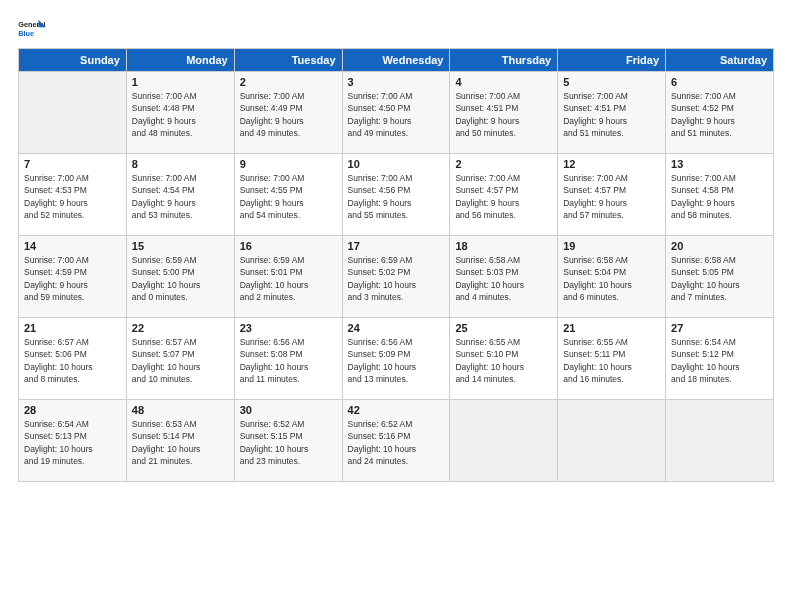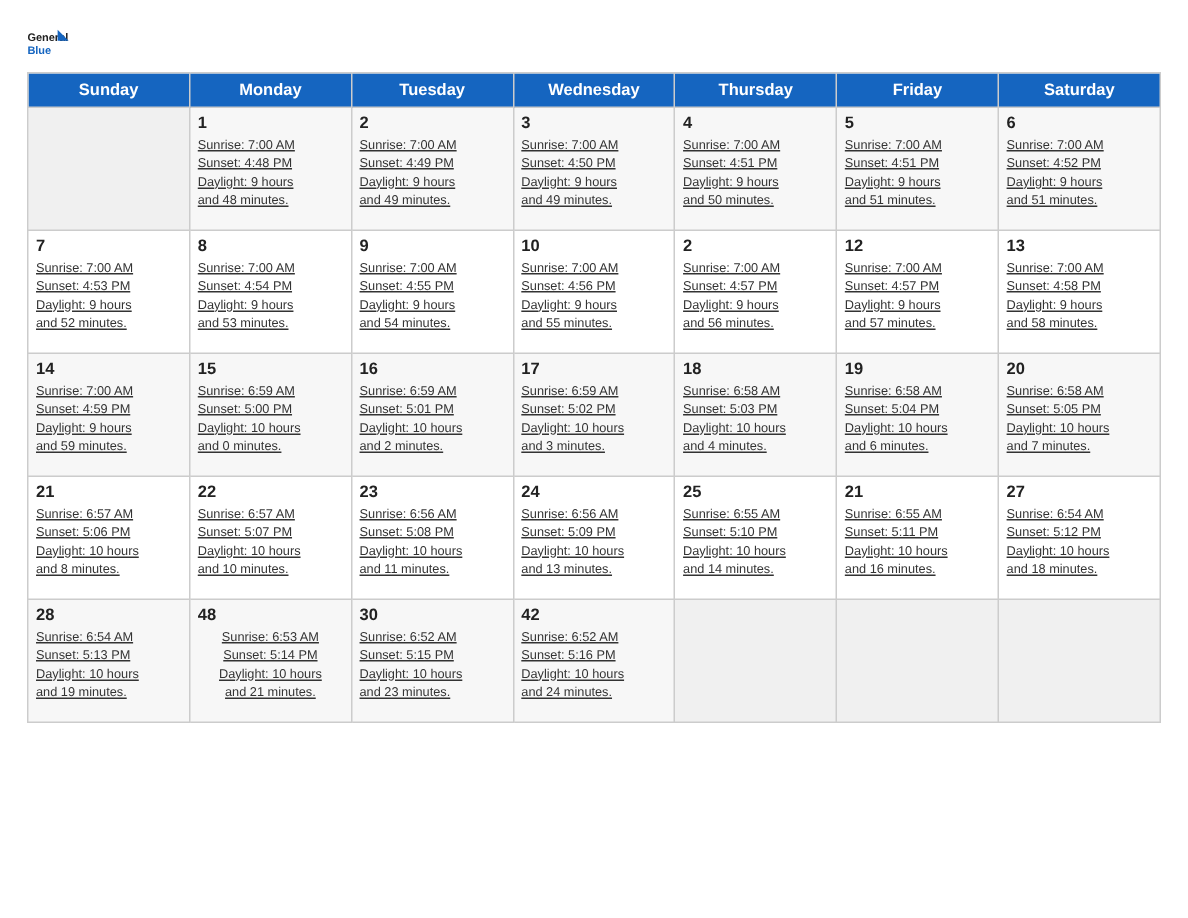--- a/index.html
+++ b/index.html
@@ -42,21 +42,21 @@
       color: #555;
     }
     .calendar-table {
       width: 100%;
       border-collapse: collapse;
       font-size: 9.5px;
     }
     .calendar-table thead tr th {
       background-color: #1565c0;
       color: #fff;
-      text-align: center;
+      text-align: right;
       padding: 5px 6px;
       font-size: 11px;
       font-weight: bold;
       border: 1px solid #ccc;
     }
     .calendar-table tbody tr td {
       border: 1px solid #ccc;
       vertical-align: top;
       padding: 4px 5px;
       width: 103px;
@@ -73,21 +73,20 @@
       font-size: 11px;
       font-weight: bold;
       color: #222;
       display: block;
       margin-bottom: 2px;
     }
     .day-info {
       font-size: 8.5px;
       color: #333;
       line-height: 1.45;
-      text-decoration: underline;
     }
     .empty-cell {
       background: #f0f0f0 !important;
     }
   </style>
 </head>
 <body>
 
 <div class="container">
   <div class="header-row">
@@ -318,21 +317,21 @@
         <tr>
           <td>
             <span class="day-num">28</span>
             <div class="day-info" style="white-space: pre-line;">Sunrise: 6:54 AM
 Sunset: 5:13 PM
 Daylight: 10 hours
 and 19 minutes.</div>
           </td>
           <td>
             <span class="day-num">48</span>
-            <div class="day-info" style="white-space: pre-line; text-align: center;">Sunrise: 6:53 AM
+            <div class="day-info" style="white-space: pre-line;">Sunrise: 6:53 AM
 Sunset: 5:14 PM
 Daylight: 10 hours
 and 21 minutes.</div>
           </td>
           <td>
             <span class="day-num">30</span>
             <div class="day-info" style="white-space: pre-line;">Sunrise: 6:52 AM
 Sunset: 5:15 PM
 Daylight: 10 hours
 and 23 minutes.</div>

